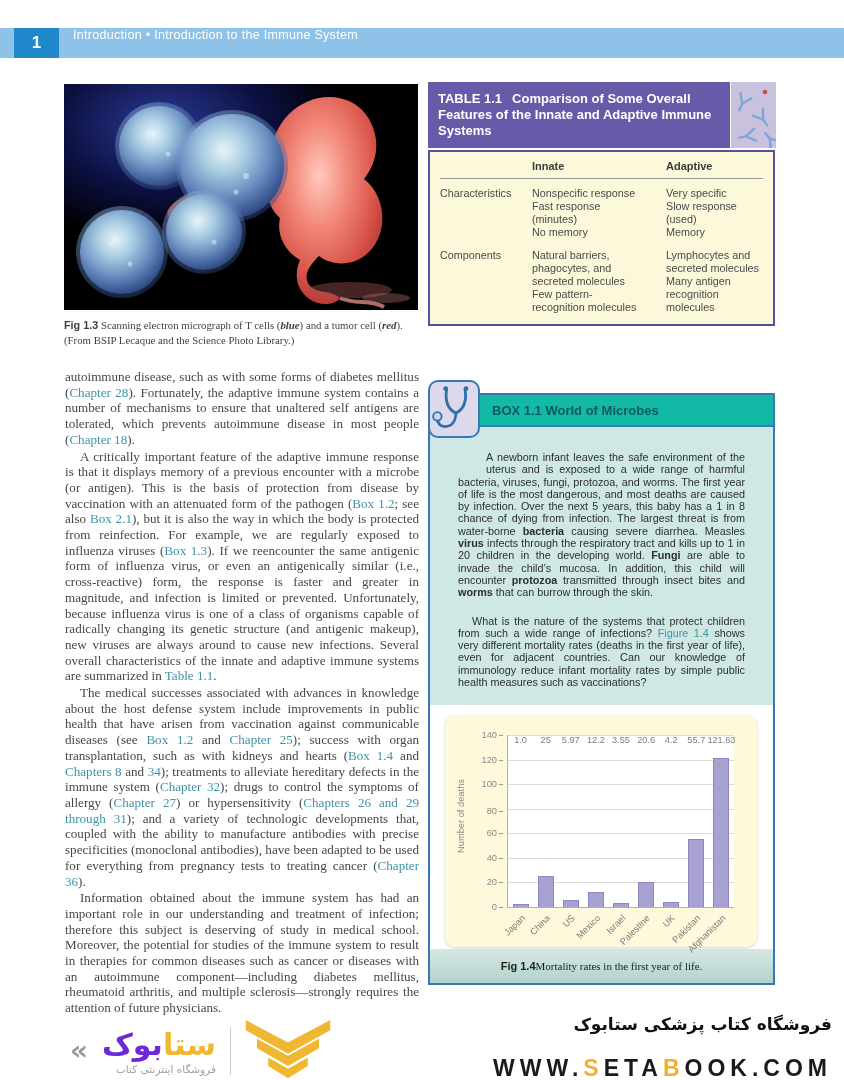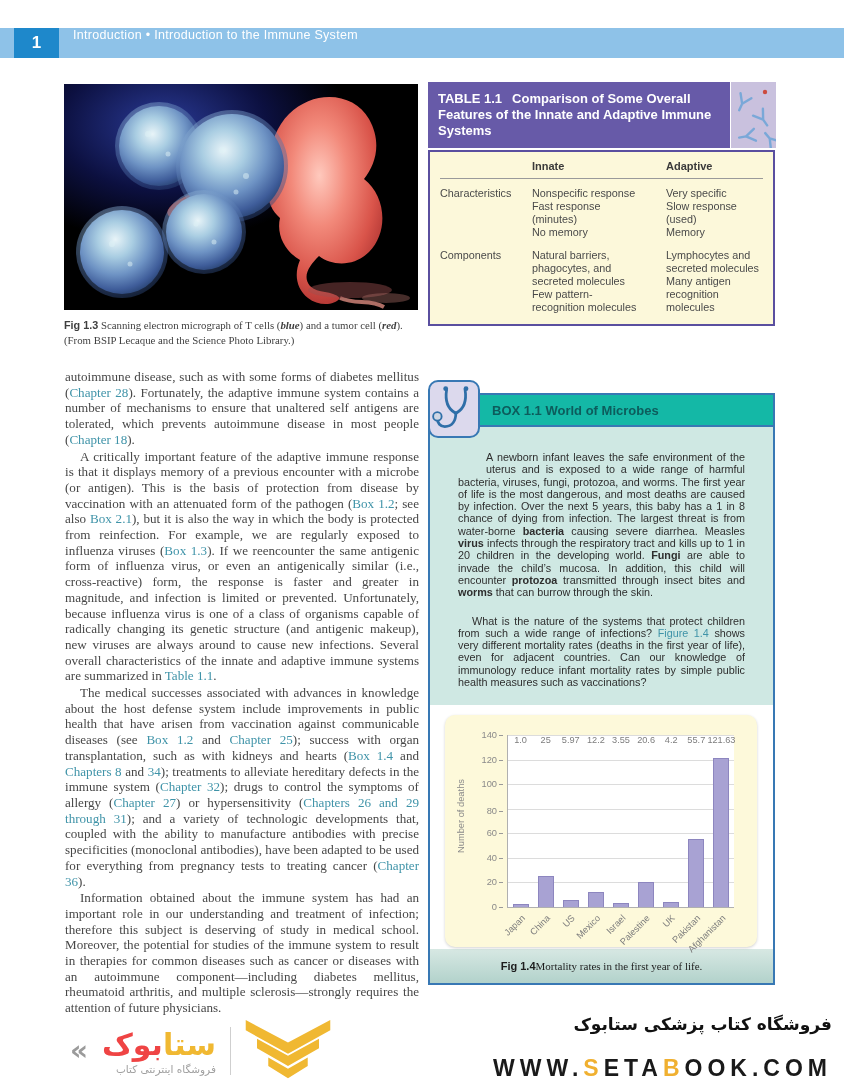--- a/index.html
+++ b/index.html
@@ -76,21 +76,21 @@
   .xlabel-anchor{position:absolute;top:2px;width:0;height:0;}
   .xlabel{position:absolute;right:0;top:0;transform:rotate(-45deg);transform-origin:100% 0;
           font:9.2px "Liberation Sans",sans-serif;color:#7d7d7d;white-space:nowrap;}
 
   
   .footer{position:absolute;left:0;top:1012px;width:844px;height:68px;}
   .logo-left{position:absolute;left:70px;top:8px;display:flex;align-items:center;gap:14px;}
   .guillemet{font:bold 28px "DejaVu Sans",sans-serif;color:#9b9b9b;line-height:1;}
   .brand{font:bold 30px "DejaVu Sans",sans-serif;direction:rtl;line-height:1.1;}
   .brand .b-yellow{color:#f0b832;}
-  .brand .b-gray{color:#ef4444;}
+  .brand .b-gray{color:#6d28d9;}
   .brand-sub{font:10.5px "DejaVu Sans",sans-serif;color:#a0a0a0;margin-top:2px;direction:rtl;}
   .divider{width:1px;height:48px;background:#cfcfcf;}
   .right-block{position:absolute;right:12px;top:2px;text-align:right;}
   .tagline{font:bold 17px "DejaVu Sans",sans-serif;color:#111;direction:rtl;}
   .site-url{font:bold 23px "Liberation Sans",sans-serif;letter-spacing:5px;color:#1a1a1a;margin-top:21px;}
 </style>
 </head>
 <body>
 
 <div id="page">

